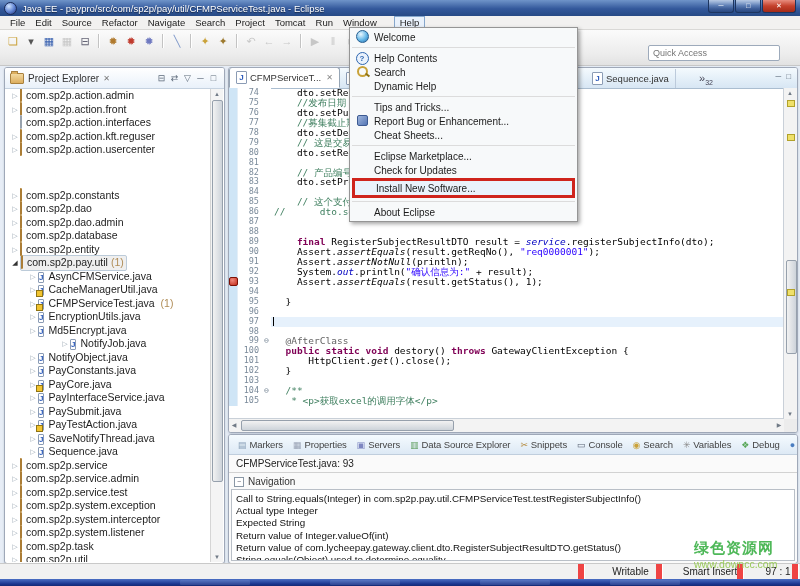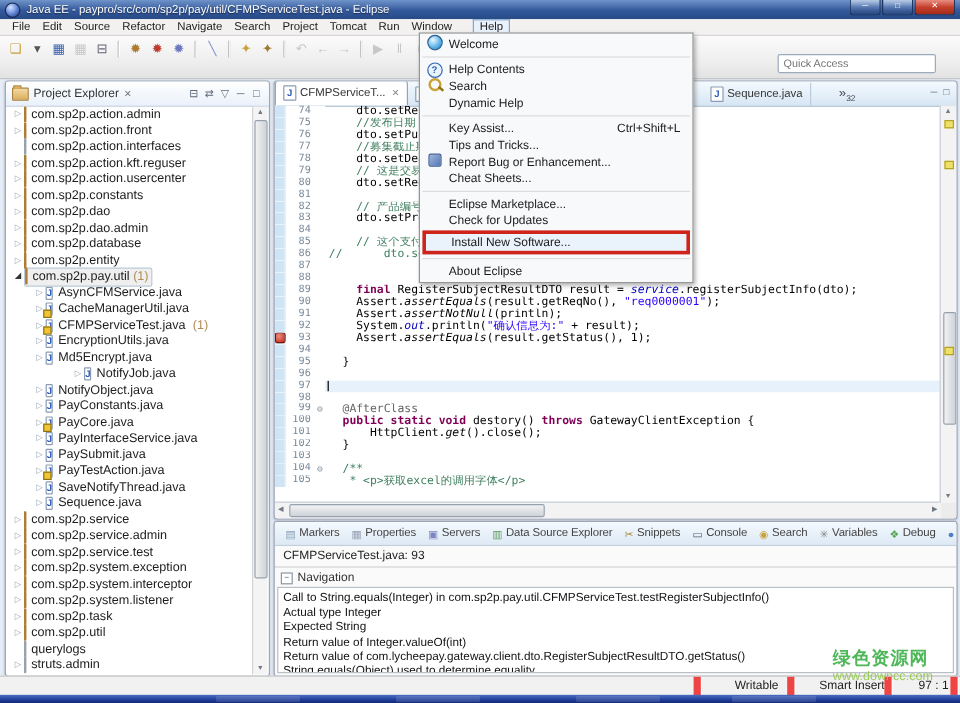--- a/index.html
+++ b/index.html
@@ -235,21 +235,21 @@
           <span><span class="tico"><span class="i-pkge"></span></span><span>com.sp2p.action.interfaces</span></span>
         </div>
         <div class="trow" style="padding-left: 5px;">
           <span class="ar">▷</span>
           <span><span class="tico"><span class="i-pkg"></span></span><span>com.sp2p.action.kft.reguser</span></span>
         </div>
         <div class="trow" style="padding-left: 5px;">
           <span class="ar">▷</span>
           <span><span class="tico"><span class="i-pkg"></span></span><span>com.sp2p.action.usercenter</span></span>
         </div>
-        <div class="trow" style="padding-left: 5px;">
+        <div class="trow" style="padding-left: 5px; margin-top: 32px;">
           <span class="ar">▷</span>
           <span><span class="tico"><span class="i-pkg"></span></span><span>com.sp2p.constants</span></span>
         </div>
         <div class="trow" style="padding-left: 5px;">
           <span class="ar">▷</span>
           <span><span class="tico"><span class="i-pkg"></span></span><span>com.sp2p.dao</span></span>
         </div>
         <div class="trow" style="padding-left: 5px;">
           <span class="ar">▷</span>
           <span><span class="tico"><span class="i-pkg"></span></span><span>com.sp2p.dao.admin</span></span>
@@ -693,25 +693,20 @@
         <span class="hic"><span class="ic-searchh"></span></span>
         <span class="hlabel">Search</span>
       </div>
       <div class="hrow">
         <span class="hic"></span>
         <span class="hlabel">Dynamic Help</span>
       </div>
       <div class="hsep"></div>
       <div class="hrow">
         <span class="hic"></span>
-        <span class="hlabel">Key Assist...</span>
-        <span class="hshort">Ctrl+Shift+L</span>
-      </div>
-      <div class="hrow">
-        <span class="hic"></span>
         <span class="hlabel">Tips and Tricks...</span>
       </div>
       <div class="hrow">
         <span class="hic"><span class="ic-bugrep"></span></span>
         <span class="hlabel">Report Bug or Enhancement...</span>
       </div>
       <div class="hrow">
         <span class="hic"></span>
         <span class="hlabel">Cheat Sheets...</span>
       </div>

